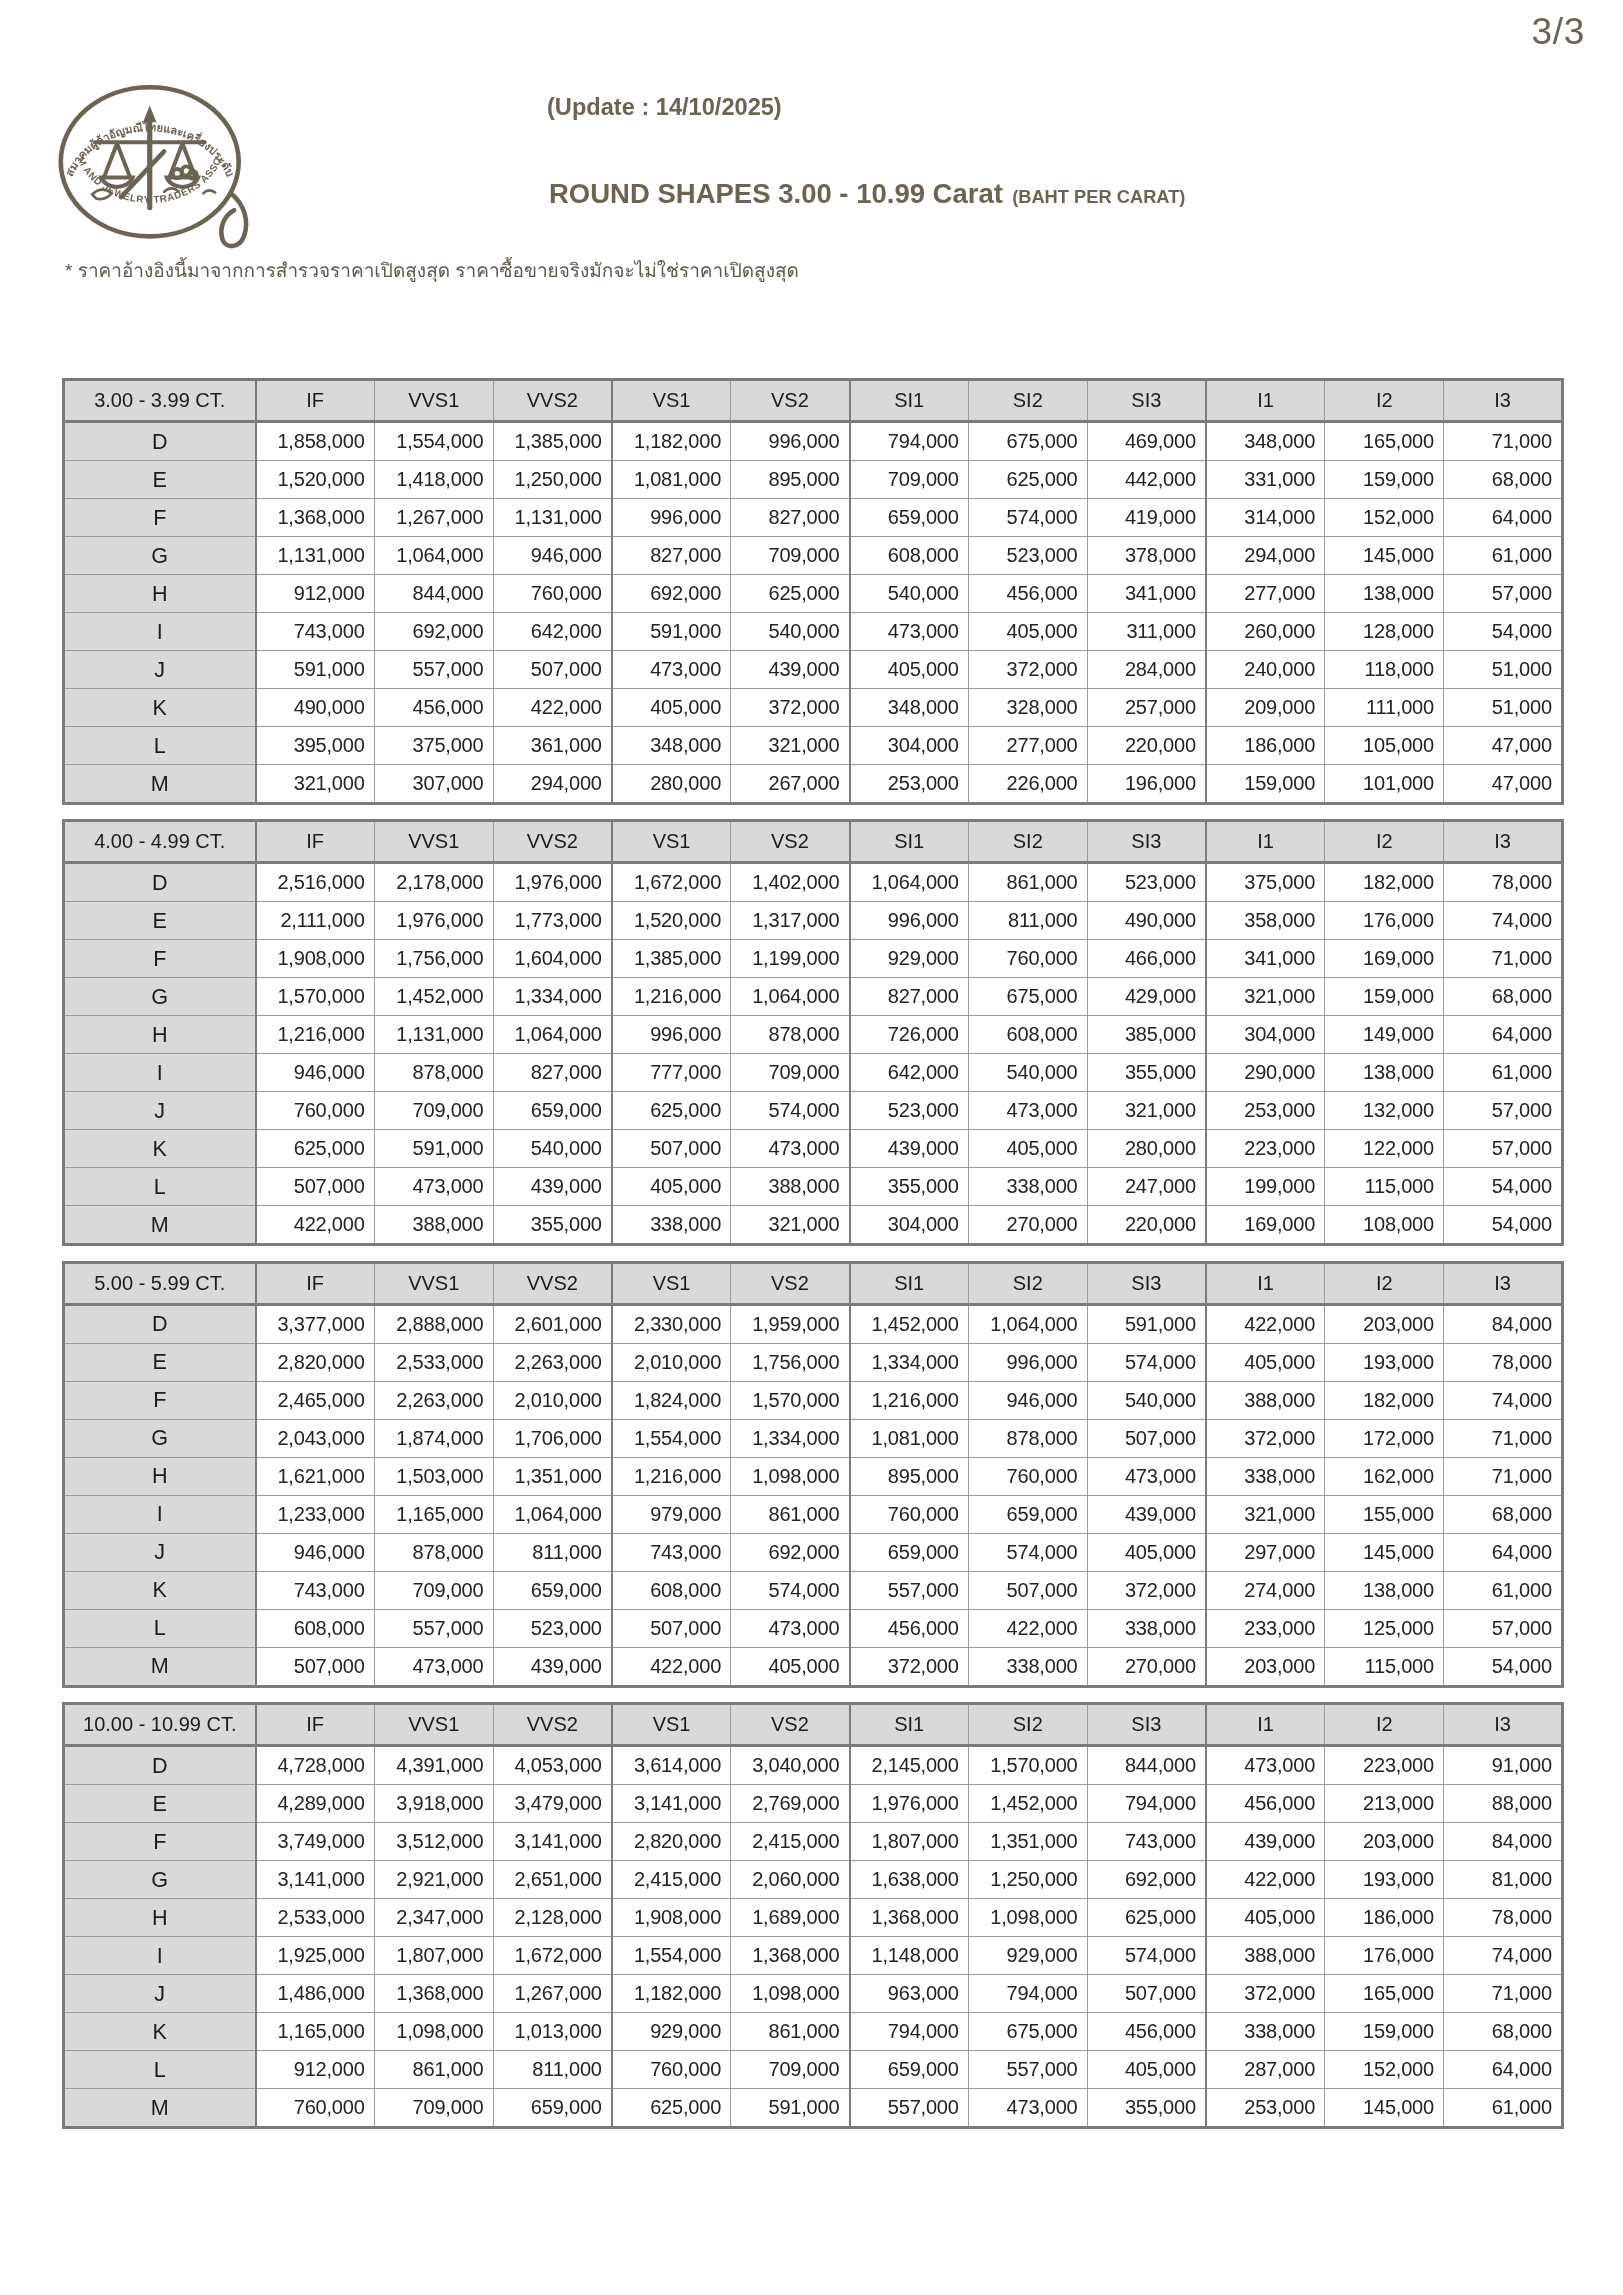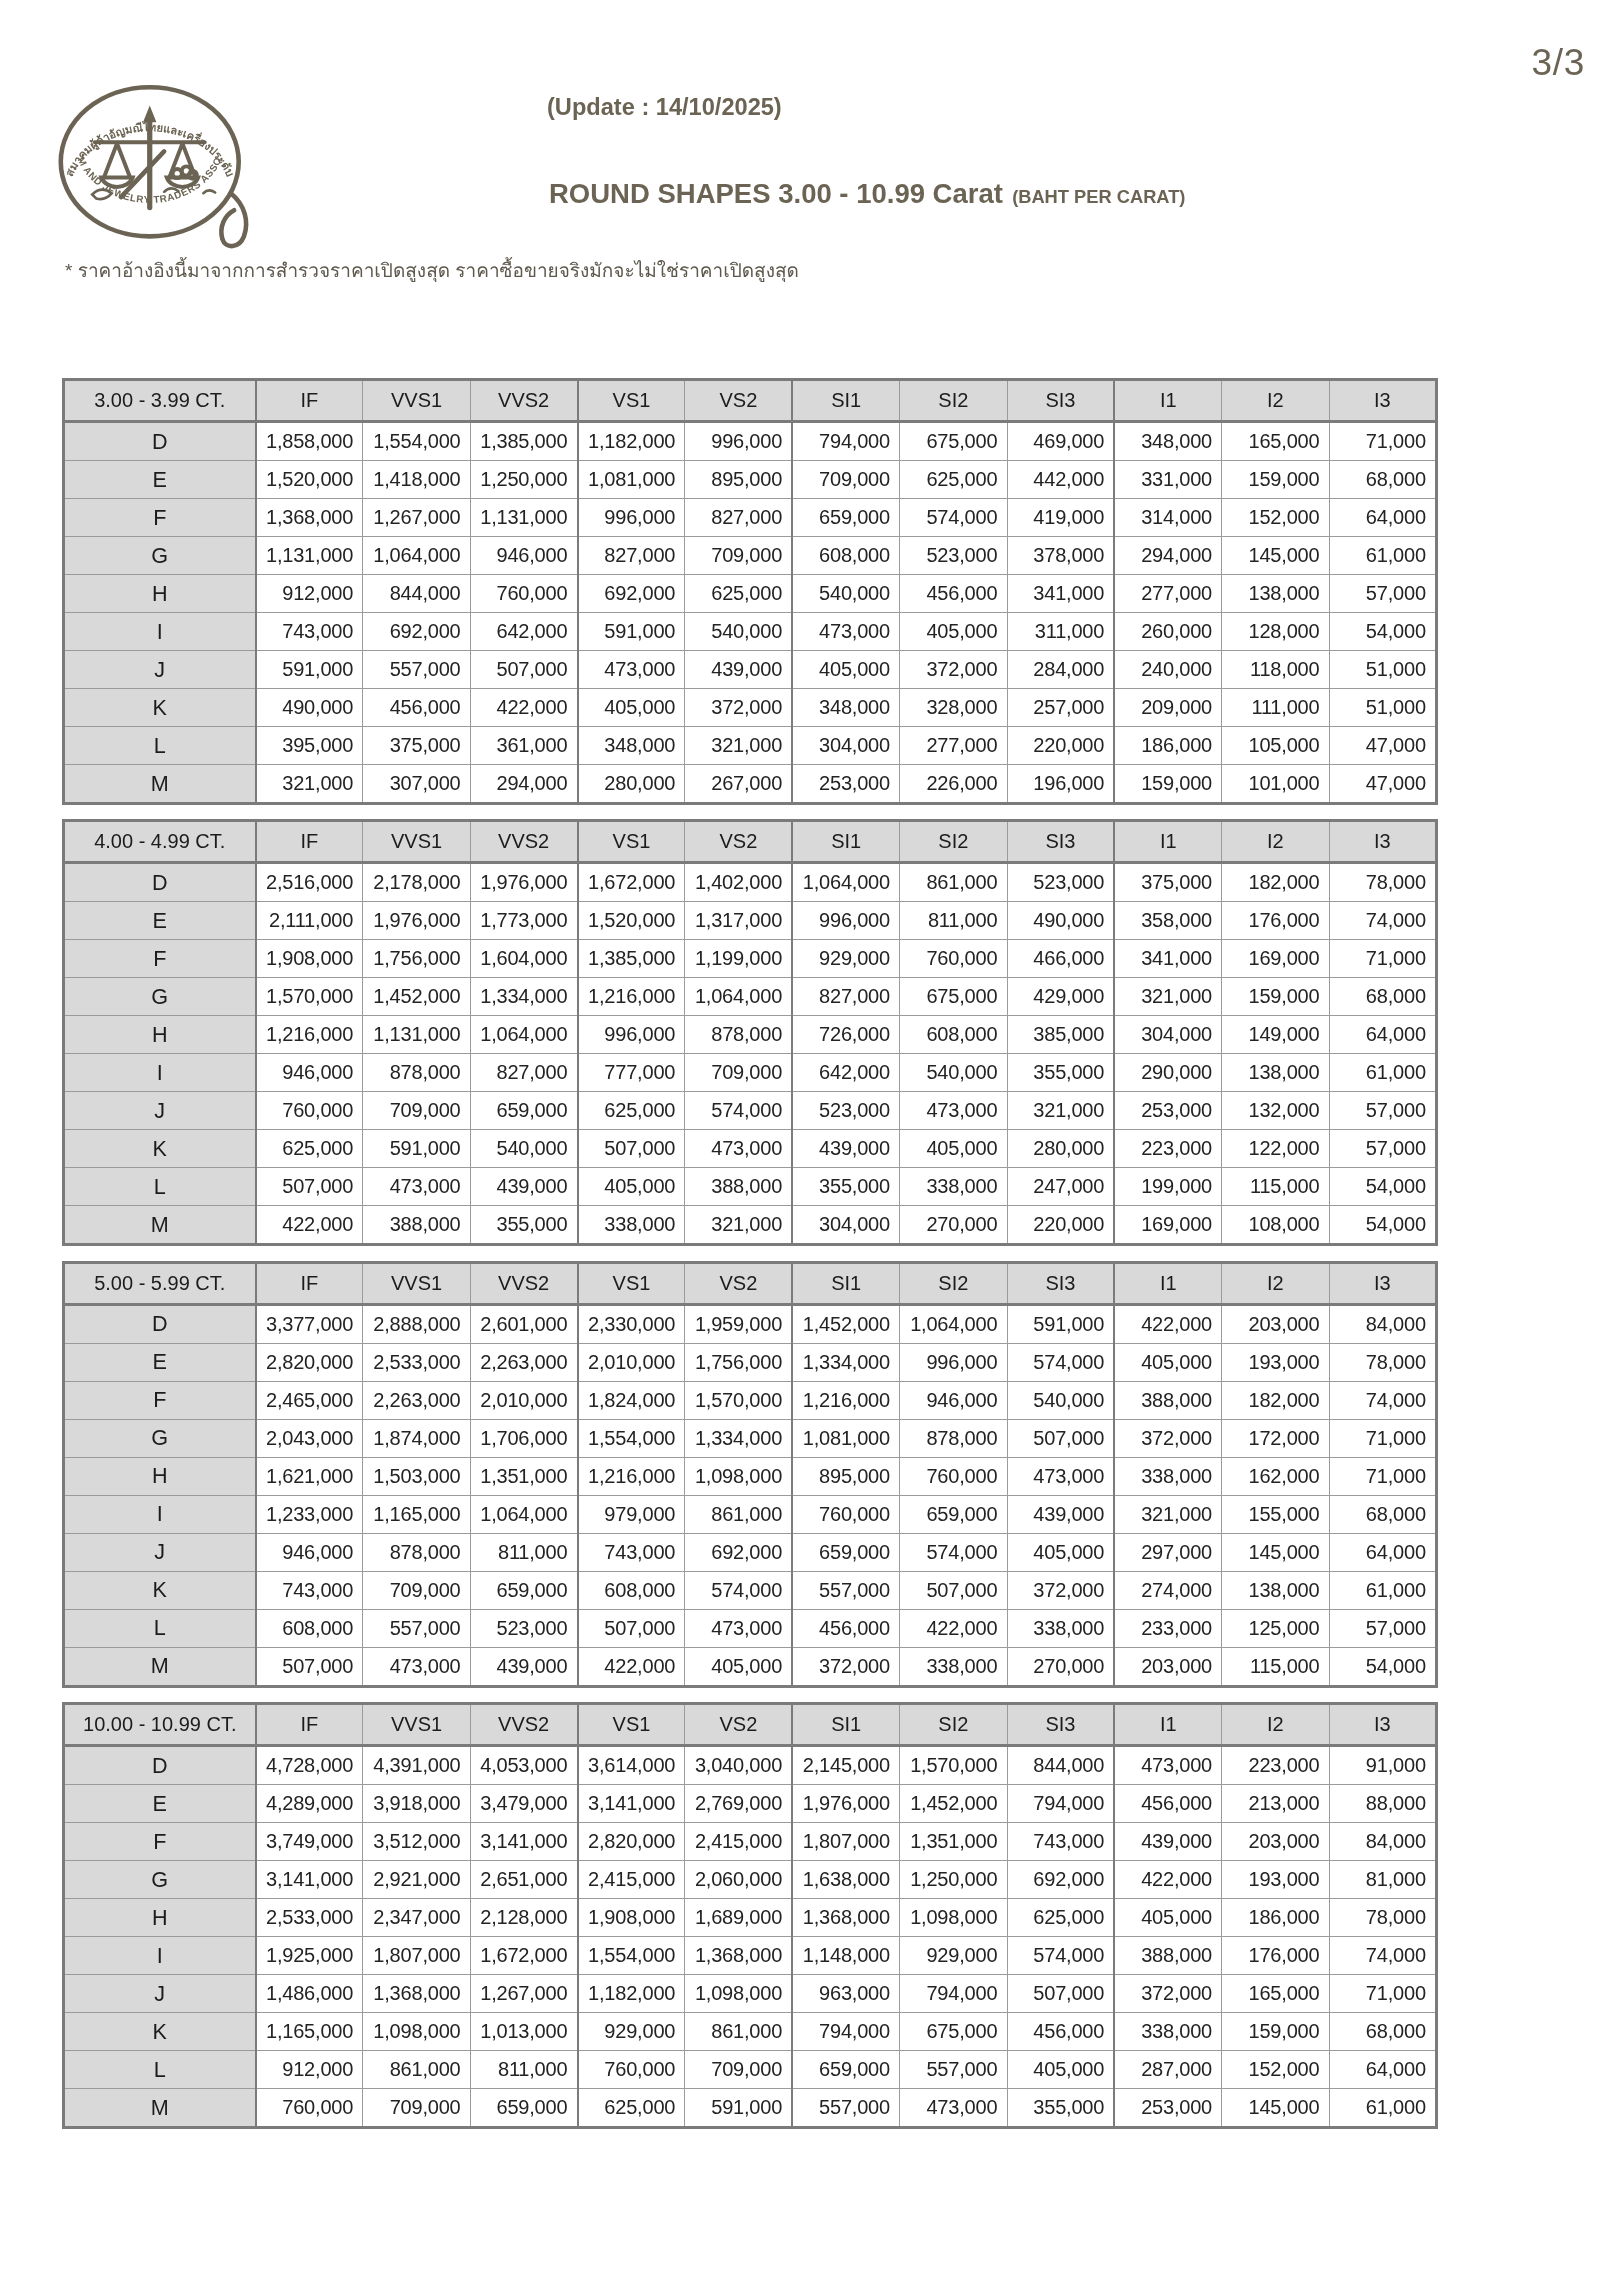--- a/index.html
+++ b/index.html
@@ -2,41 +2,41 @@
 <html style="font-size:10.5px"><head>
 <meta charset="utf-8">
 <style>
   html,body{margin:0;padding:0;}
   body{
     width:1623px;height:2295px;background:#ffffff;position:relative;
     font-family:"Liberation Sans","DejaVu Sans",sans-serif;
     -webkit-font-smoothing:antialiased;
   }
   .page-number{
-    position:absolute;top:42px;right:38px;
+    position:absolute;top:11px;right:38px;
     font-size:37px;color:#6b6353;font-weight:400;letter-spacing:0.7px;margin-left:42px;
   }
   .logo-wrap{position:absolute;left:54px;top:82px;width:198px;height:174px;}
   .title-row{
     position:absolute;left:547px;top:94px;
     display:flex;align-items:baseline;gap:11.8px;color:#6b6353;white-space:nowrap;
   }
   .doc-title{font-size:43px;font-weight:bold;letter-spacing:0px;}
   .doc-update{font-size:23.6px;font-weight:600;}
   .subtitle-row{
     position:absolute;left:549px;top:178px;
     display:flex;align-items:baseline;gap:9.2px;color:#6b6353;white-space:nowrap;
   }
   .doc-subtitle{font-size:27.5px;font-weight:bold;}
   .doc-subtitle-unit{font-size:18.3px;font-weight:600;}
   .notes{position:absolute;left:65px;top:257px;color:#5e584c;}
   .notes p{margin:0;font-size:19px;line-height:28px;white-space:nowrap;}
   .tables-region{position:absolute;left:62px;top:378px;width:1502px;}
   table{
-    border-collapse:collapse;table-layout:fixed;width:1376px;
+    border-collapse:collapse;table-layout:fixed;width:1502px;
     margin:0 0 14.4px 0;border:3.3px solid #7b7b7b;
   }
   col.label-col{width:192px;}
   th,td{
     border:1.3px solid #9b9b9b;overflow:hidden;white-space:nowrap;
     font-weight:normal;
   }
   thead th{
     height:39px;background:#d9d9d9;font-size:20px;color:#1c1c1c;
     text-align:center;border-bottom:3.3px solid #7b7b7b;padding:0;

